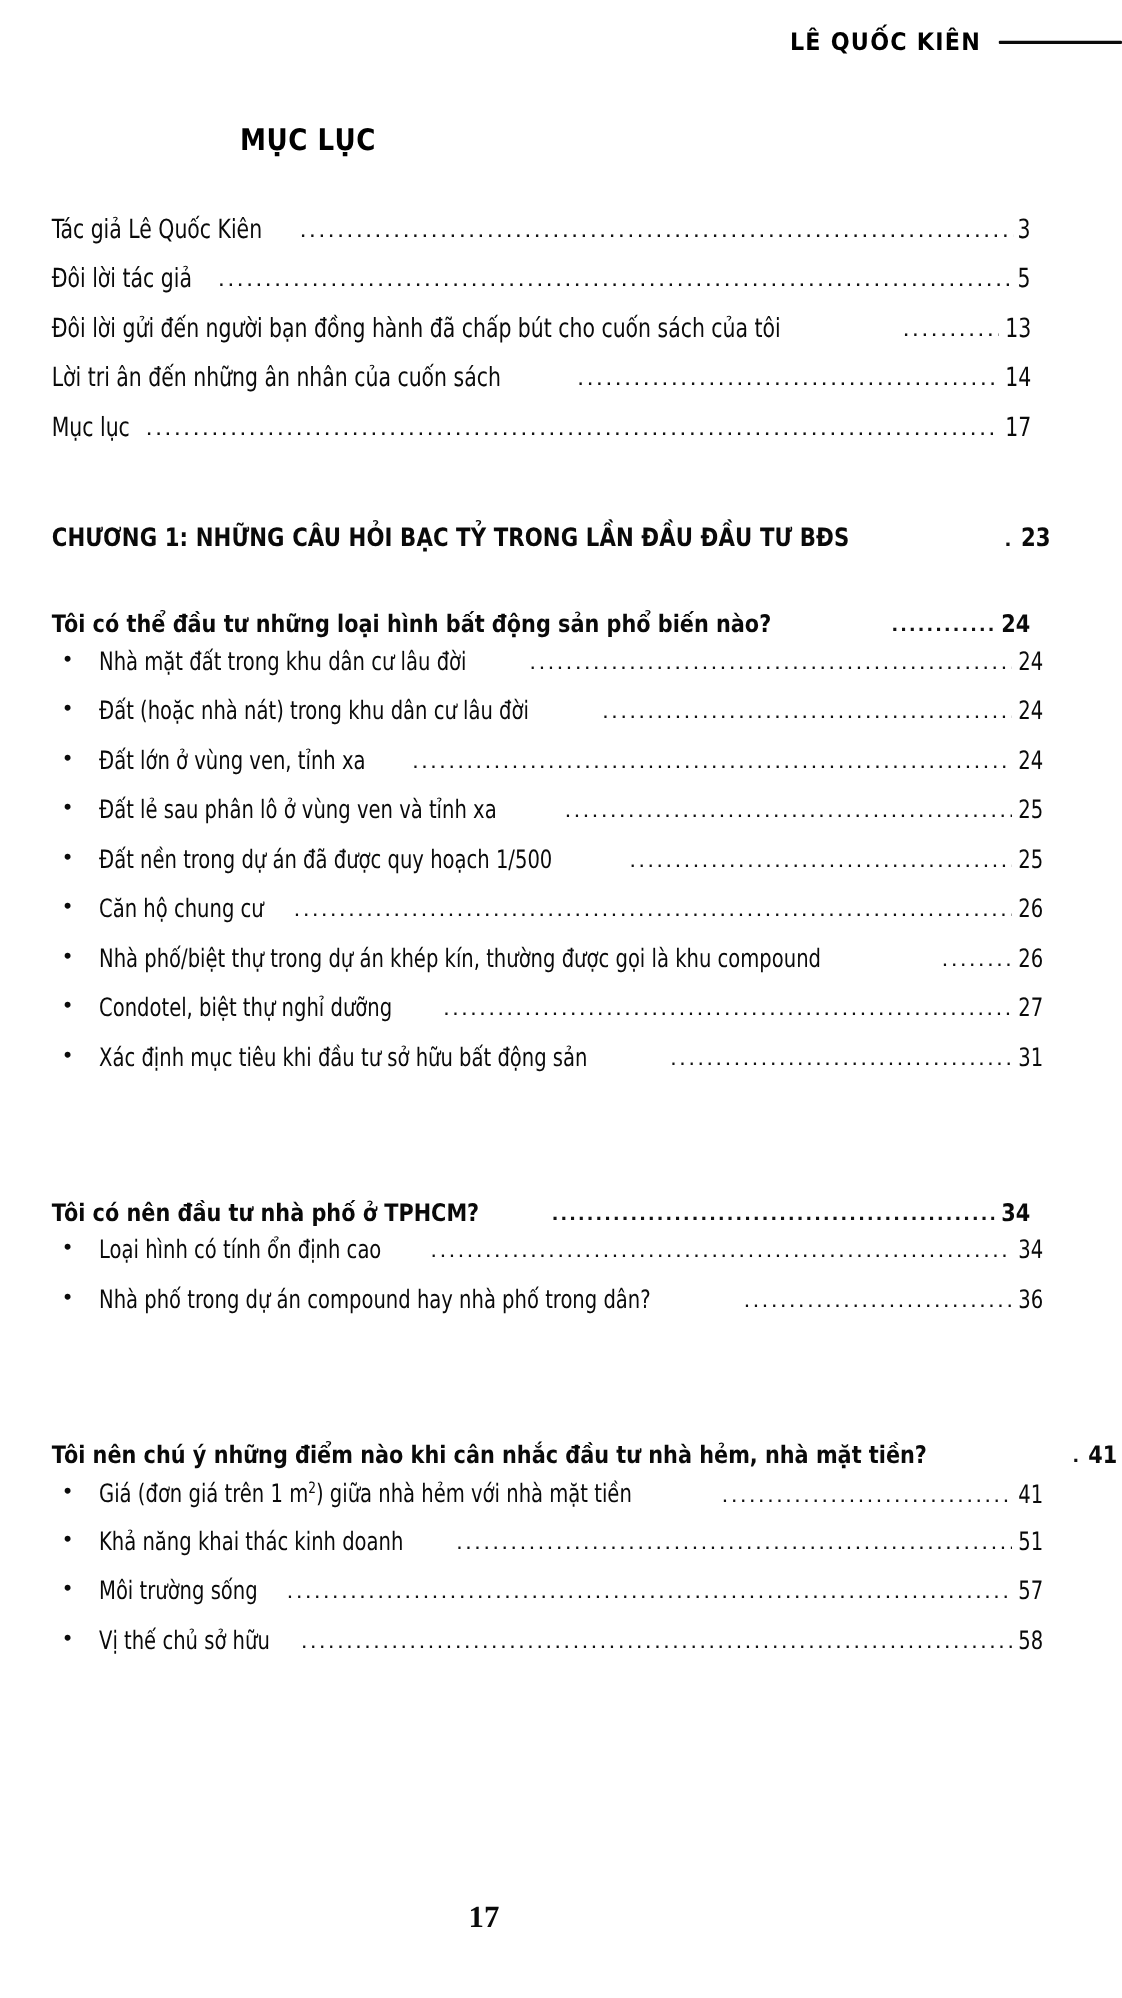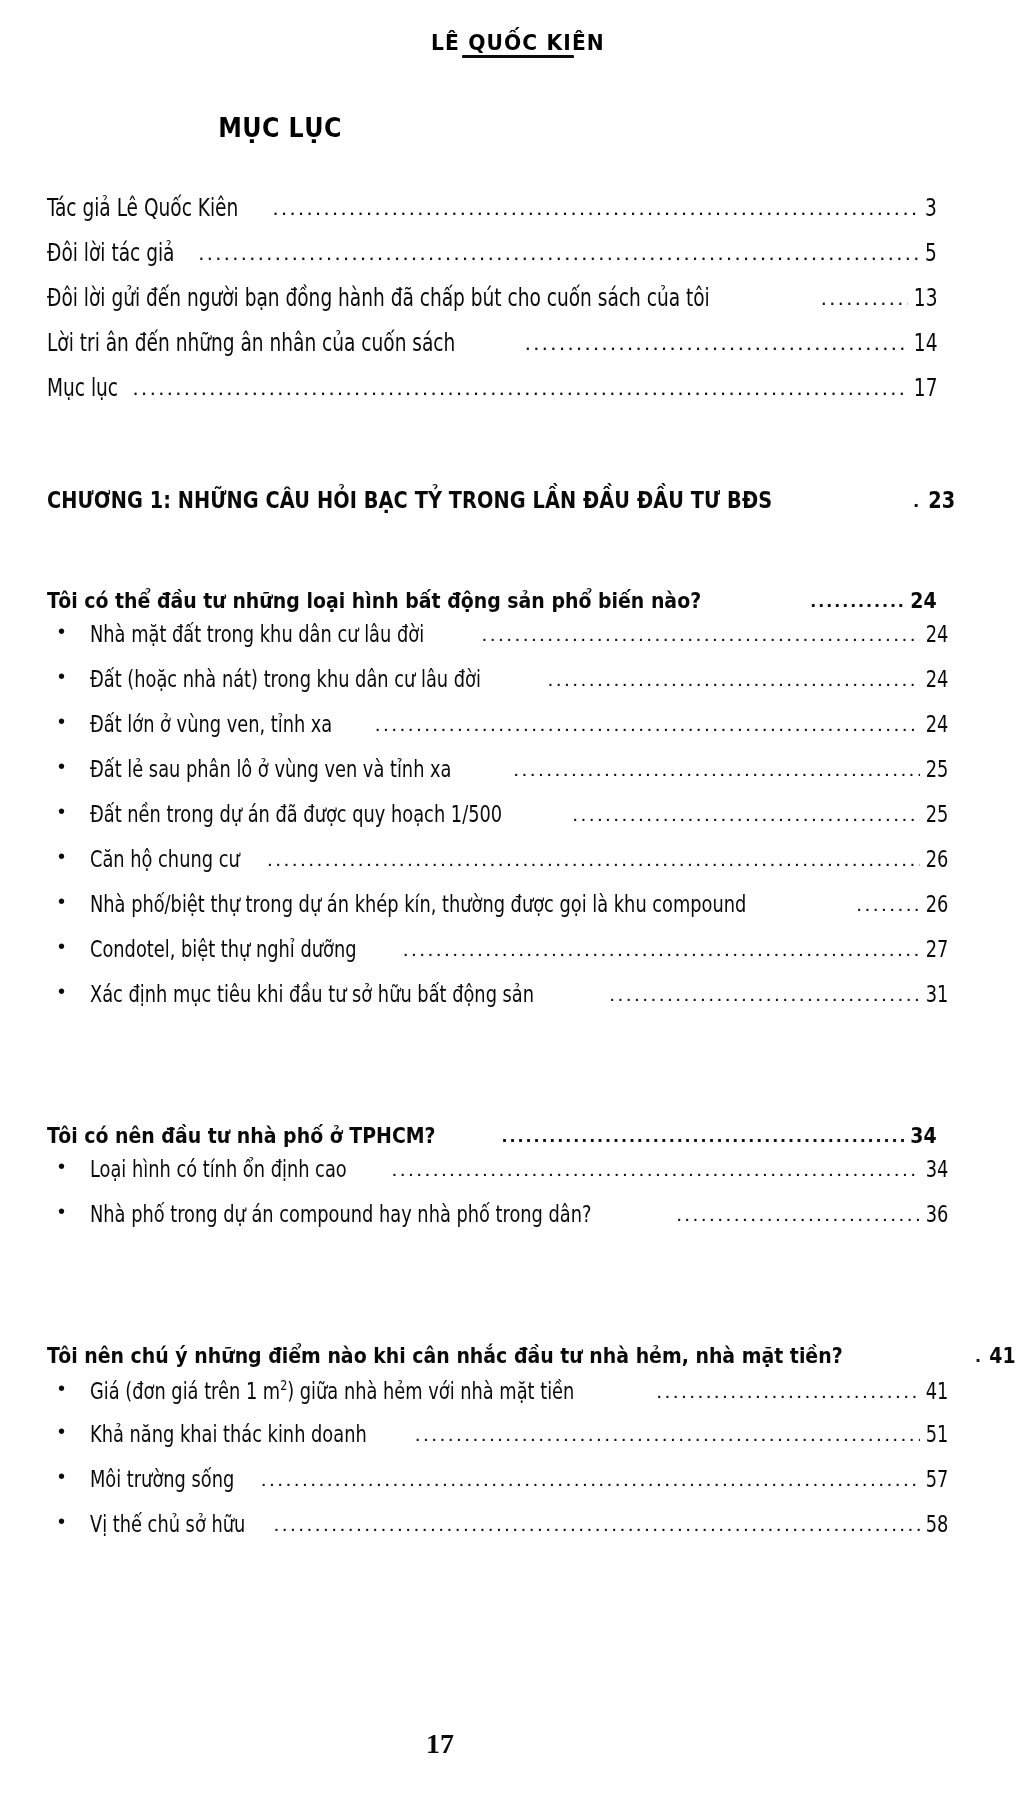--- a/index.html
+++ b/index.html
@@ -20,21 +20,20 @@
   .running-head {
     position: absolute;
     top: 18px;
     right: 0;
     left: 0;
     height: 40px;
     display: flex;
     align-items: center;
     justify-content: flex-end;
     padding-right: 0;
-    flex-direction: column;
   }
   .running-head-name {
     font-family: "DejaVu Sans", sans-serif;
     font-weight: 700;
     font-size: 22px;
     letter-spacing: 1.2px;
     transform: scaleX(0.92);
     transform-origin: right center;
     white-space: nowrap;
     color: #000;
@@ -112,22 +111,23 @@
   .row-front .toc-page {
     font-family: "DejaVu Sans Condensed", "DejaVu Sans", sans-serif;
     font-size: 24px;
     font-weight: 400;
     transform: scaleX(0.86);
   }
   .row-front .leader { font-size: 22px; }
 
   
   .row-chapter {
-    margin-top: 68px;
+    margin-top: 36px;
     height: 44px;
+    align-items: flex-end;
   }
   .row-chapter .toc-label,
   .row-chapter .toc-page {
     font-family: "DejaVu Sans", sans-serif;
     font-weight: 700;
     font-size: 23px;
     letter-spacing: 0.1px;
     transform: scaleX(0.84);
   }
   .row-chapter .leader { font-size: 21px; font-weight: 700; }

